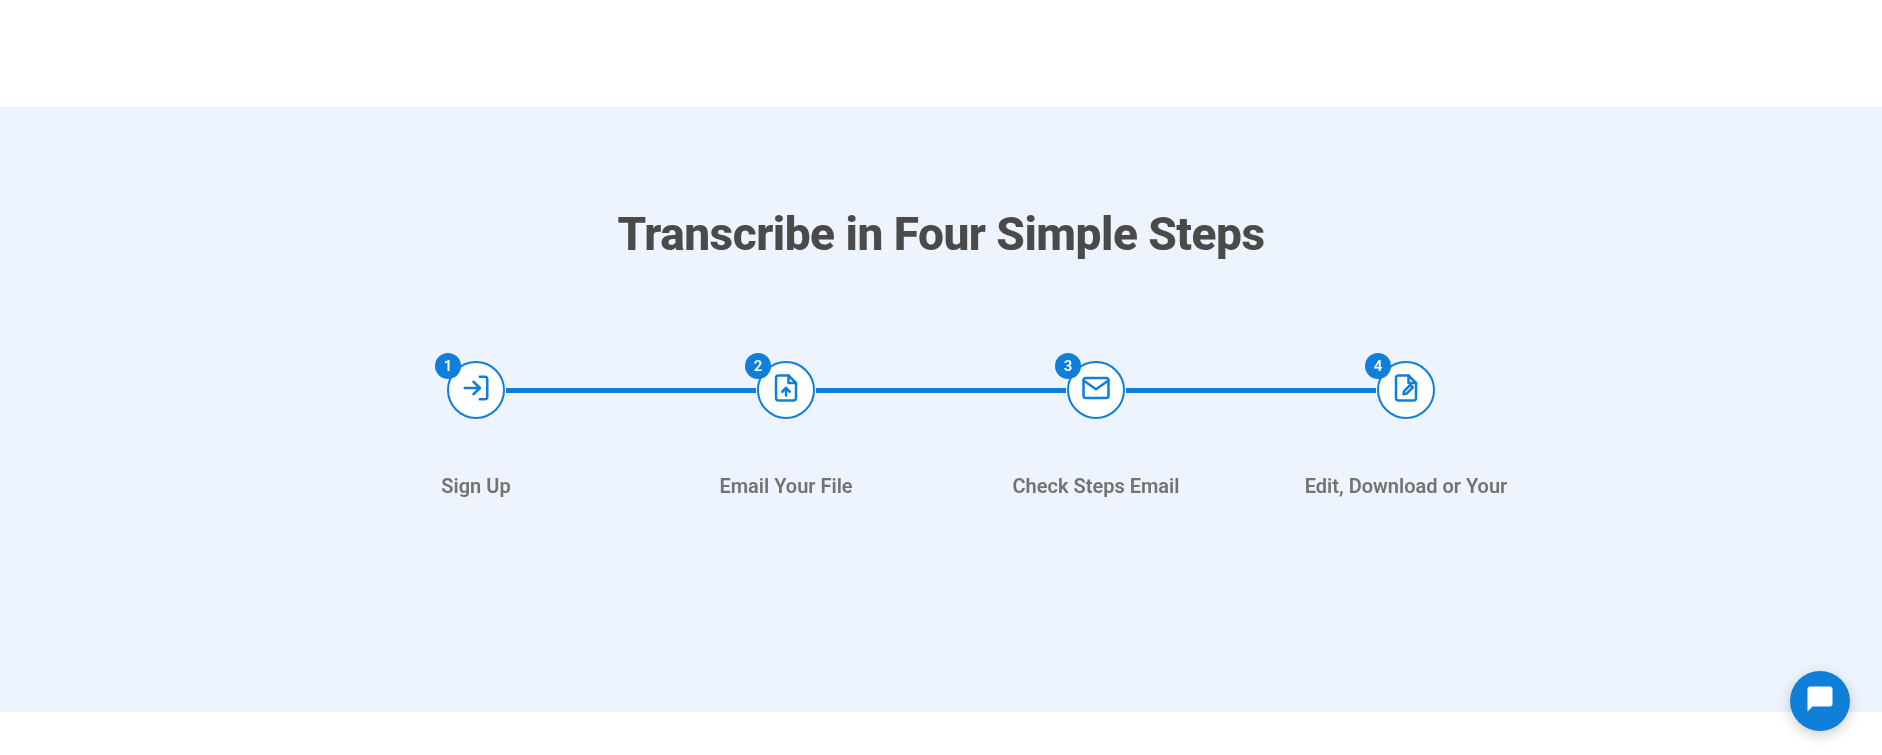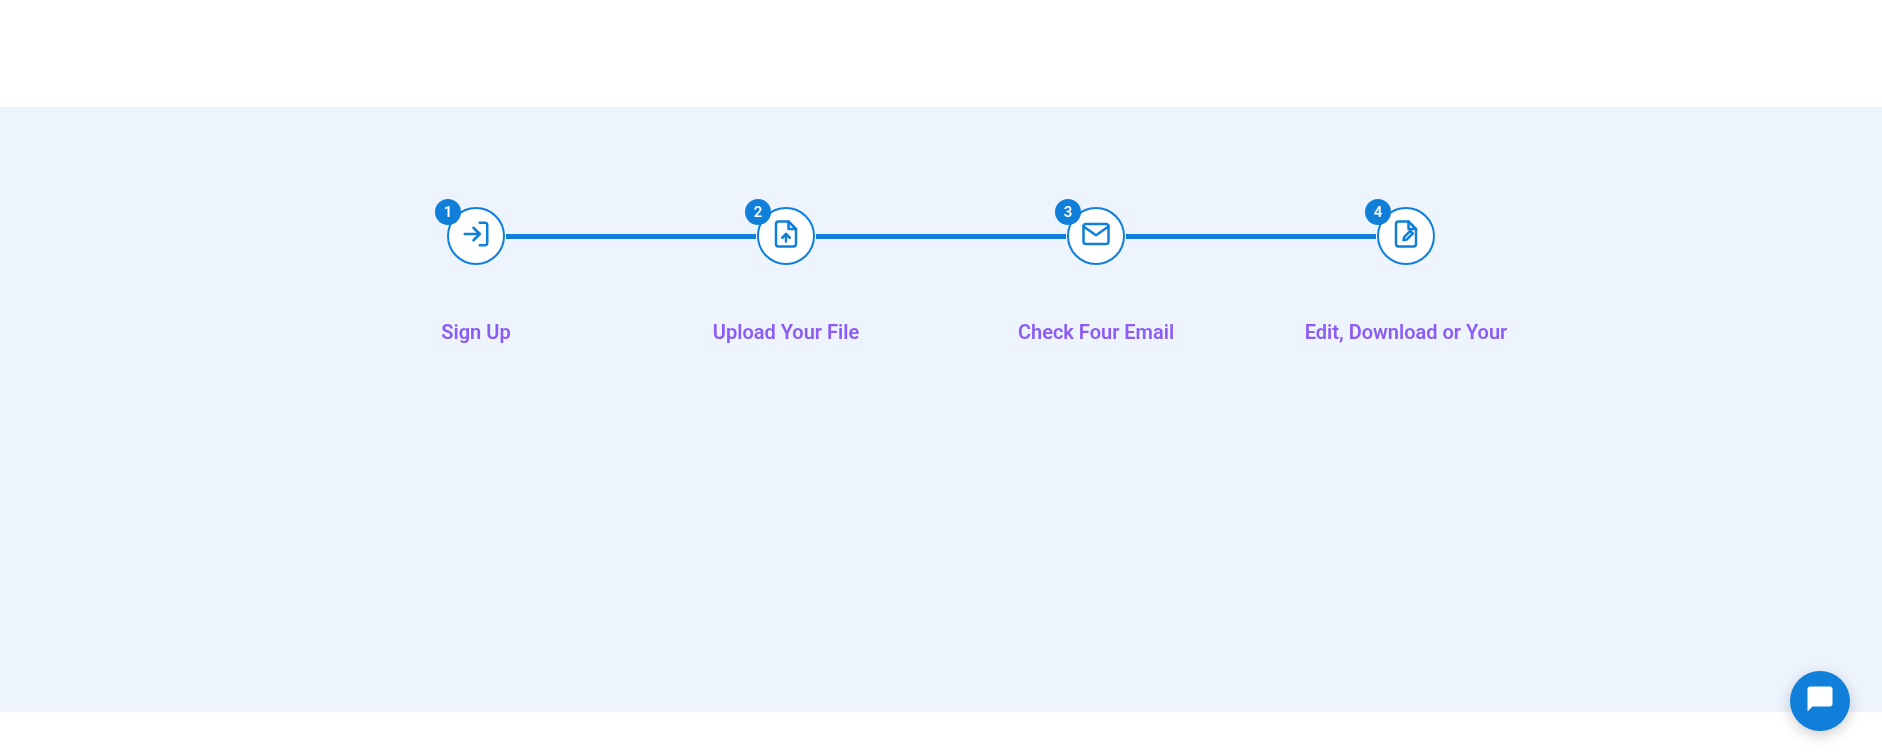--- a/index.html
+++ b/index.html
@@ -79,21 +79,21 @@
     font-weight: 600;
     display: flex;
     align-items: center;
     justify-content: center;
     z-index: 3;
   }
   .step-label {
     margin-top: 55px;
     font-size: 20px;
     font-weight: 600;
-    color: #8b5cf6;
+    color: #737373;
     text-align: right;
     white-space: nowrap;
   }
   .connector {
     height: 5px;
     background: #0f7fd9;
     flex: 0 0 auto;
     margin-top: 27px;
     width: 250px;
     margin-left: -125px;
@@ -117,20 +117,21 @@
   .chat-bubble svg {
     width: 30px;
     height: 30px;
     fill: #ffffff;
   }
 </style>
 </head>
 <body>
 
 <section class="hero-section">
+  <h2 class="heading">Transcribe in Four Simple Steps</h2>
 
   <div class="steps-row">
 
     <div class="step">
       <div class="step-icon-wrap">
         <span class="step-number">1</span>
         <span>
           <svg viewBox="0 0 24 24">
             <path d="M15 3h4a2 2 0 0 1 2 2v14a2 2 0 0 1-2 2h-4"></path>
             <polyline points="10 17 15 12 10 7"></polyline>
@@ -148,36 +149,36 @@
         <span class="step-number">2</span>
         <span>
           <svg viewBox="0 0 24 24">
             <path d="M14 2H6a2 2 0 0 0-2 2v16a2 2 0 0 0 2 2h12a2 2 0 0 0 2-2V8z"></path>
             <polyline points="14 2 14 8 20 8"></polyline>
             <line x1="12" y1="18" x2="12" y2="12"></line>
             <polyline points="9 15 12 12 15 15"></polyline>
           </svg>
         </span>
       </div>
-      <div class="step-label">Upload Your File</div>
+      <div class="step-label">Email Your File</div>
     </div>
 
     <div class="connector"></div>
 
     <div class="step">
       <div class="step-icon-wrap">
         <span class="step-number">3</span>
         <span>
           <svg viewBox="0 0 24 24">
             <path d="M4 4h16c1.1 0 2 .9 2 2v12c0 1.1-.9 2-2 2H4c-1.1 0-2-.9-2-2V6c0-1.1.9-2 2-2z"></path>
             <polyline points="22 6 12 13 2 6"></polyline>
           </svg>
         </span>
       </div>
-      <div class="step-label">Check Four Email</div>
+      <div class="step-label">Check Steps Email</div>
     </div>
 
     <div class="connector"></div>
 
     <div class="step">
       <div class="step-icon-wrap">
         <span class="step-number">4</span>
         <span>
           <svg viewBox="0 0 24 24">
             <path d="M14 2H6a2 2 0 0 0-2 2v16a2 2 0 0 0 2 2h12a2 2 0 0 0 2-2V8z"></path>

